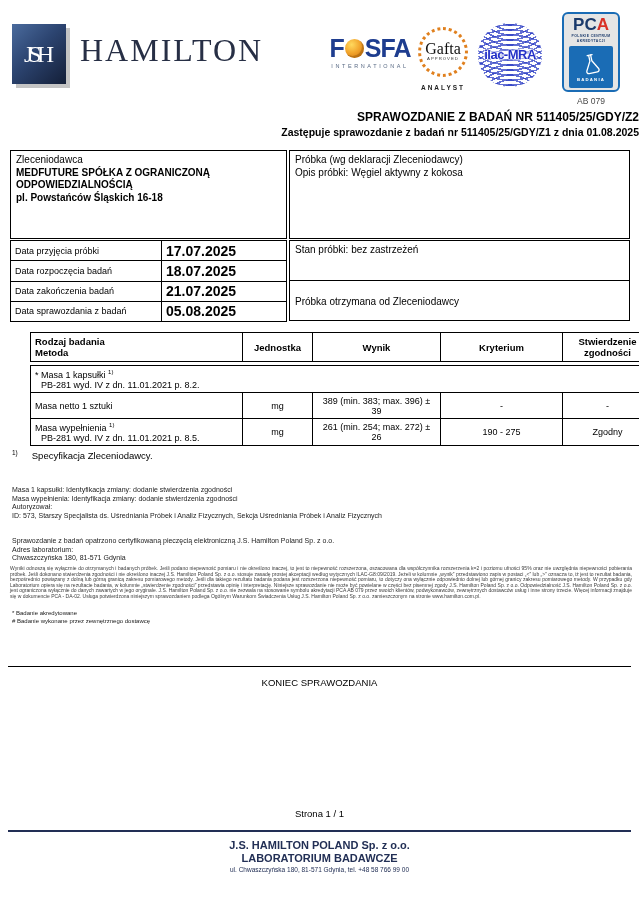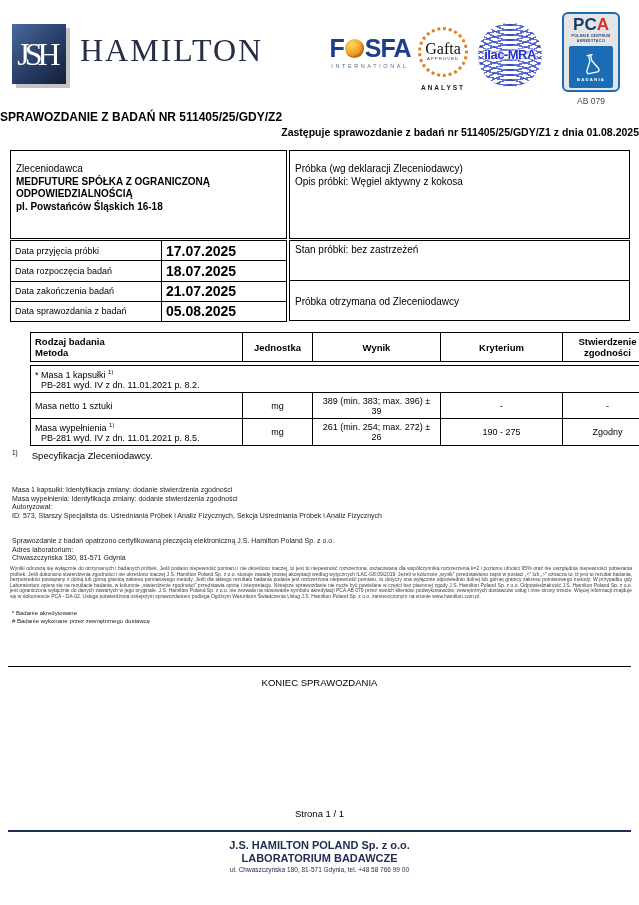--- a/index.html
+++ b/index.html
@@ -3,21 +3,21 @@
 <meta charset="utf-8">
 <style>
   html,body{margin:0;padding:0;background:#ffffff;}
   .page{position:relative;width:639px;height:905px;background:#fff;overflow:hidden;
         font-family:"Liberation Sans",sans-serif;color:#000;}
 
   
   .jsh-box{position:absolute;left:12px;top:24px;width:54px;height:60px;
            background:linear-gradient(135deg,#4a6b9d 0%,#2c4470 45%,#141f38 100%);
            box-shadow:4px 4px 0 #c4c4c4;display:flex;align-items:center;justify-content:center;}
-  .jsh-letters{font-family:"Liberation Serif",serif;color:#fff;font-size:32px;letter-spacing:-5px;
+  .jsh-letters{font-family:"Liberation Serif",serif;color:#fff;font-size:24px;letter-spacing:-5px;
                padding-right:5px;}
   .hamilton-word{position:absolute;left:80px;top:32px;font-family:"Liberation Serif",serif;
                  font-size:32px;color:#272f45;letter-spacing:2px;}
 
   .fosfa{position:absolute;left:324px;top:36px;width:92px;text-align:center;}
   .fosfa-name{display:flex;align-items:center;justify-content:center;font-size:25px;font-weight:bold;
               color:#1e3d8f;letter-spacing:-1px;line-height:25px;}
   .fosfa-globe{display:inline-block;width:19px;height:19px;border-radius:50%;margin:0 1px;
                background:radial-gradient(circle at 35% 30%,#ffd95e 0%,#f2a62e 45%,#d97f15 80%);
                box-shadow:inset -2px -2px 0 rgba(120,70,0,.35);}
@@ -46,25 +46,25 @@
   .pca-name{font-size:17px;font-weight:bold;line-height:16px;color:#1b3a6b;}
   .pca-name .pca-a{color:#d93025;}
   .pca-org{font-size:3.4px;font-weight:bold;color:#1b3a6b;letter-spacing:.4px;line-height:4.5px;margin-top:1px;}
   .pca-badge{margin-top:3px;width:44px;height:42px;background:#1a6cb5;border-radius:2px;
              display:flex;flex-direction:column;align-items:center;justify-content:center;}
   .pca-flask{transform:rotate(-12deg);}
   .pca-badania{font-size:4.3px;font-weight:bold;color:#fff;letter-spacing:1.2px;margin-top:2px;}
   .pca-number{font-size:8.5px;color:#4a4a4a;margin-top:4px;}
 
   
-  .title-main{position:absolute;left:0;right:0;top:110px;text-align:left;font-size:12px;font-weight:bold;}
+  .title-main{position:absolute;left:0;right:0;top:110px;text-align:right;font-size:12px;font-weight:bold;}
   .title-sub{position:absolute;left:16px;right:0;top:126px;text-align:right;font-size:10.5px;font-weight:bold;}
 
   
-  .bx{position:absolute;border:1px solid #000;box-sizing:border-box;padding:12px 5px;font-size:10px;}
+  .bx{position:absolute;border:1px solid #000;box-sizing:border-box;padding:3px 5px;font-size:10px;}
   .bx-client{left:10px;top:150px;width:277px;height:89px;}
   .bx-sample{left:289px;top:150px;width:341px;height:89px;}
   .bx-line{line-height:12.5px;}
   .b{font-weight:bold;}
 
   table.dates{position:absolute;left:10px;top:240px;width:277px;height:82px;border-collapse:collapse;table-layout:fixed;padding-left:46px;}
   table.dates td{border:1px solid #000;font-size:9px;padding:0 4px;height:19px;}
   table.dates td.val{font-weight:bold;font-size:14px;}
 
   .bx-state{left:289px;top:240px;width:341px;height:81px;padding:0;}

